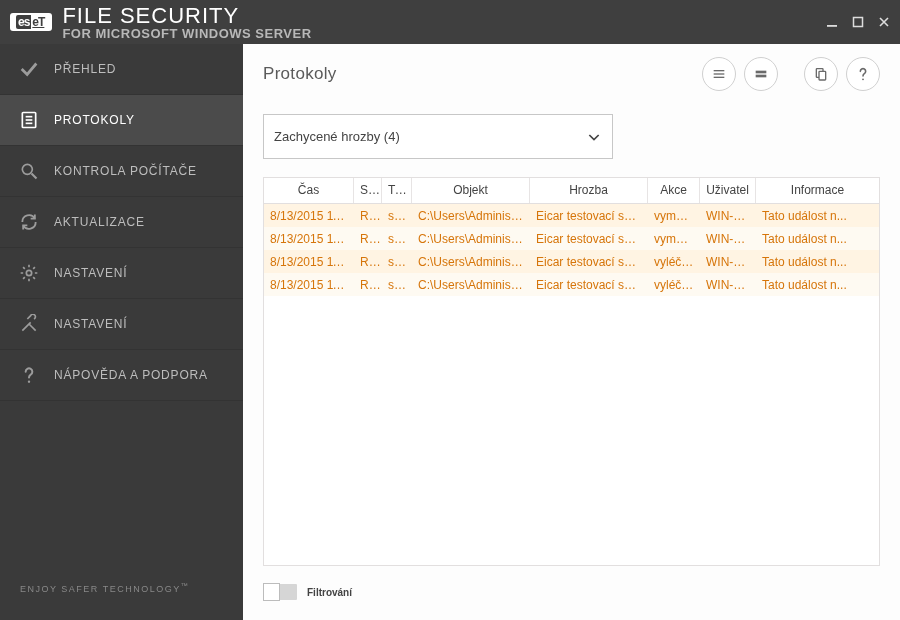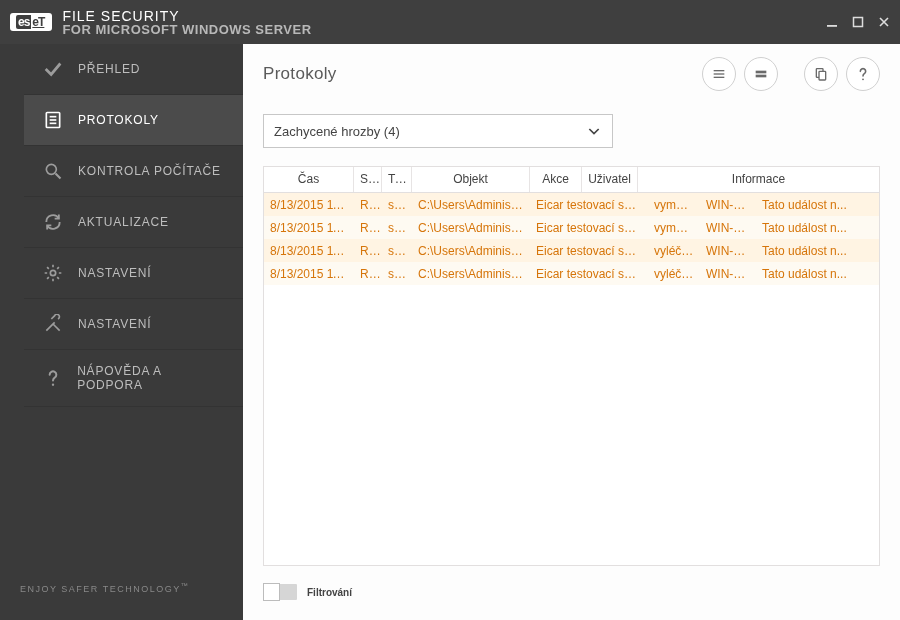--- a/index.html
+++ b/index.html
@@ -7,46 +7,46 @@
 
   .app { display: flex; flex-direction: column; height: 100%; }
 
   
   .header { background: #3f3f3f; color: #fff; height: 44px; display: flex; align-items: center; padding: 0 10px; }
   .logo-block { display: flex; align-items: center; gap: 10px; flex: 1; }
   .eset-badge { background: #fff; color: #3f3f3f; font-weight: 700; letter-spacing: -1px; font-size: 12px; padding: 2px 6px; border-radius: 3px; display: flex; }
   .eset-badge .half { background:#3f3f3f; color:#fff; padding: 0 2px; border-radius: 2px 0 0 2px;}
   .eset-badge .half2 { padding: 0 2px 0 1px; text-decoration: underline;}
   .title-block { display: flex; flex-direction: column; line-height: 1; }
-  .title-main { font-size: 14px; font-weight: 300; letter-spacing: 1px; }
+  .title-main { font-size: 22px; font-weight: 300; letter-spacing: 1px; }
   .title-sub { font-size: 13px; font-weight: 700; letter-spacing: .5px; color: #b8b8b8; }
   .win-controls { display: flex; gap: 14px; align-items: center; color: #ddd; }
   .win-controls span { cursor: pointer; font-size: 14px; }
 
   
   .body { flex: 1; display: flex; min-height: 0; }
 
   
   .sidebar { width: 243px; background: #3a3a3a; color: #bdbdbd; display: flex; flex-direction: column; }
   .sidebar-list { flex: 1; }
-  .sidebar-item { display: flex; align-items: center; gap: 14px; padding: 14px 18px; font-size: 12px; letter-spacing: 0.8px; cursor: pointer; border-bottom: 1px solid #333; margin-left: 24px; }
+  .sidebar-item { display: flex; align-items: center; gap: 14px; padding: 14px 18px; font-size: 12px; letter-spacing: 0.8px; cursor: pointer; border-bottom: 1px solid #333; }
   .sidebar-item.active { background: #4b4b4b; color: #ffffff; }
   .sidebar-item .icon { width: 22px; height: 22px; display: flex; align-items: center; justify-content: center; }
   .sidebar-footer { padding: 26px 20px; font-size: 9px; letter-spacing: 1.5px; color: #888; }
   .tm { font-size: 7px; vertical-align: super;}
 
   
   .content { flex: 1; background: #fdfdfd; display: flex; flex-direction: column; position: relative; padding: 0 20px 20px 20px; }
   .content-header { display: flex; align-items: center; height: 60px; }
   .content-title { flex: 1; font-size: 17px; font-weight: 300; color: #5a5a5a; letter-spacing: .3px; }
   .header-buttons { display: flex; gap: 8px; }
   .circle-btn { width: 34px; height: 34px; border: 1px solid #d0d0d0; border-radius: 50%; background: #fff; display: flex; align-items: center; justify-content: center; color: #6a6a6a; cursor: pointer; }
   .btn-gap { width: 10px; }
 
-  .dropdown { border: 1px solid #c7c7c7; background: #fff; height: 34px; width: 350px; display: flex; align-items: center; padding: 0 10px; margin: 10px 0 18px 0; cursor: pointer; justify-content: space-between; color: #444; font-size: 13px; }
+  .dropdown { border: 1px solid #c7c7c7; background: #fff; height: 45px; width: 350px; display: flex; align-items: center; padding: 0 10px; margin: 10px 0 18px 0; cursor: pointer; justify-content: space-between; color: #444; font-size: 13px; }
 
   .table-wrap { border: 1px solid #e2dfdf; background: #fff; flex: 1; min-height: 0; overflow: hidden; display: flex; flex-direction: column; }
   .thead { display: flex; border-bottom: 1px solid #e2dfdf; background: #fff; height: 26px; align-items: stretch; }
   .th { font-size: 12px; color: #444; padding: 5px 6px; text-align: center; border-right: 1px solid #e7e4e4; overflow: hidden; white-space: nowrap; text-overflow: ellipsis; }
   .th:last-child { border-right: none; }
   .tbody { flex: 1; overflow: auto; }
   .tr { display: flex; font-size: 12px; height: 23px; align-items: center; }
   .tr:nth-child(odd) { background: #fff4e3; }
   .tr:nth-child(even) { background: #fefaf2; }
   .td { padding: 3px 6px; color: #d6750a; overflow: hidden; white-space: nowrap; text-overflow: ellipsis; }
@@ -220,20 +220,21 @@
             </svg>
         </span>
       </div>
 
       <div class="table-wrap">
         <div class="thead">
           <div class="th c-time">Čas</div>
           <div class="th c-scan">Sk...</div>
           <div class="th c-type">Ty...</div>
           <div class="th c-obj">Objekt</div>
+          <div class="th c-threat">Hrozba</div>
           <div class="th c-action">Akce</div>
           <div class="th c-user">Uživatel</div>
           <div class="th c-info">Informace</div>
         </div>
         <div class="tbody" id="tbody">
             <div class="tr">
               <div class="td c-time">8/13/2015 11:1...</div>
               <div class="td c-scan">Rez...</div>
               <div class="td c-type">so...</div>
               <div class="td c-obj">C:\Users\Administra...</div>

